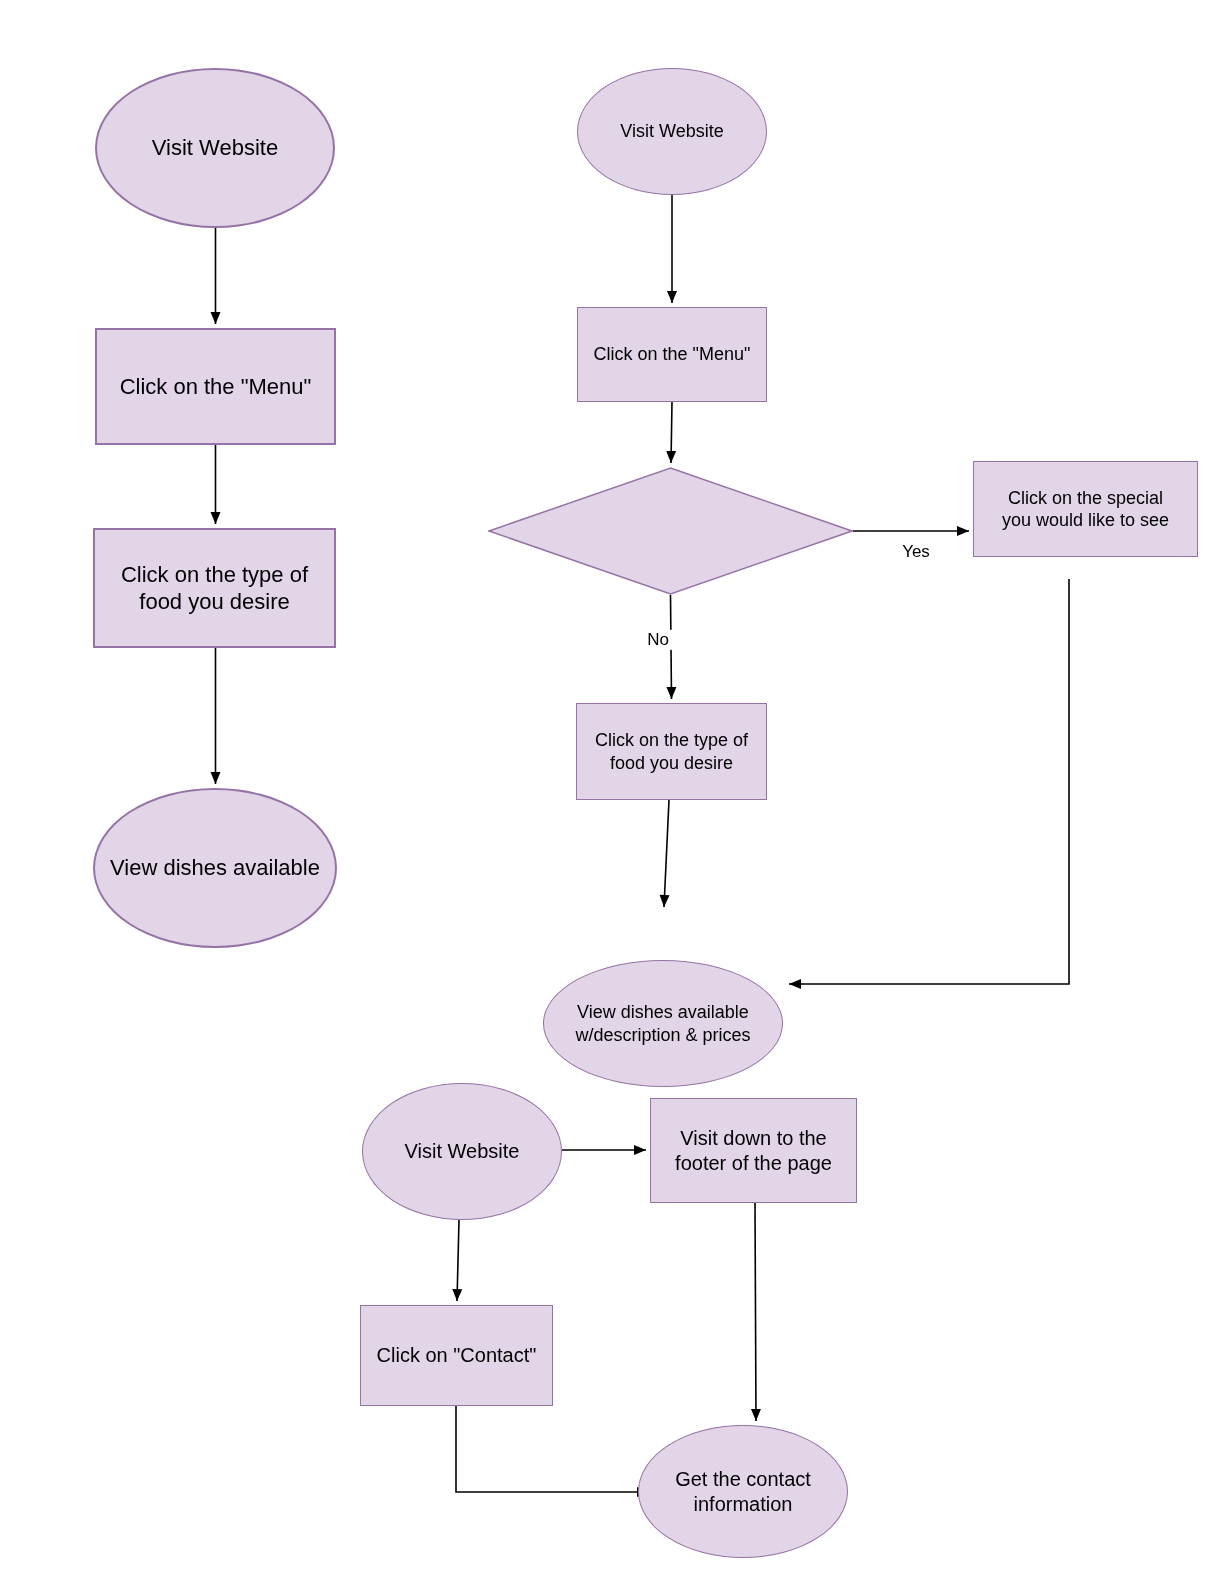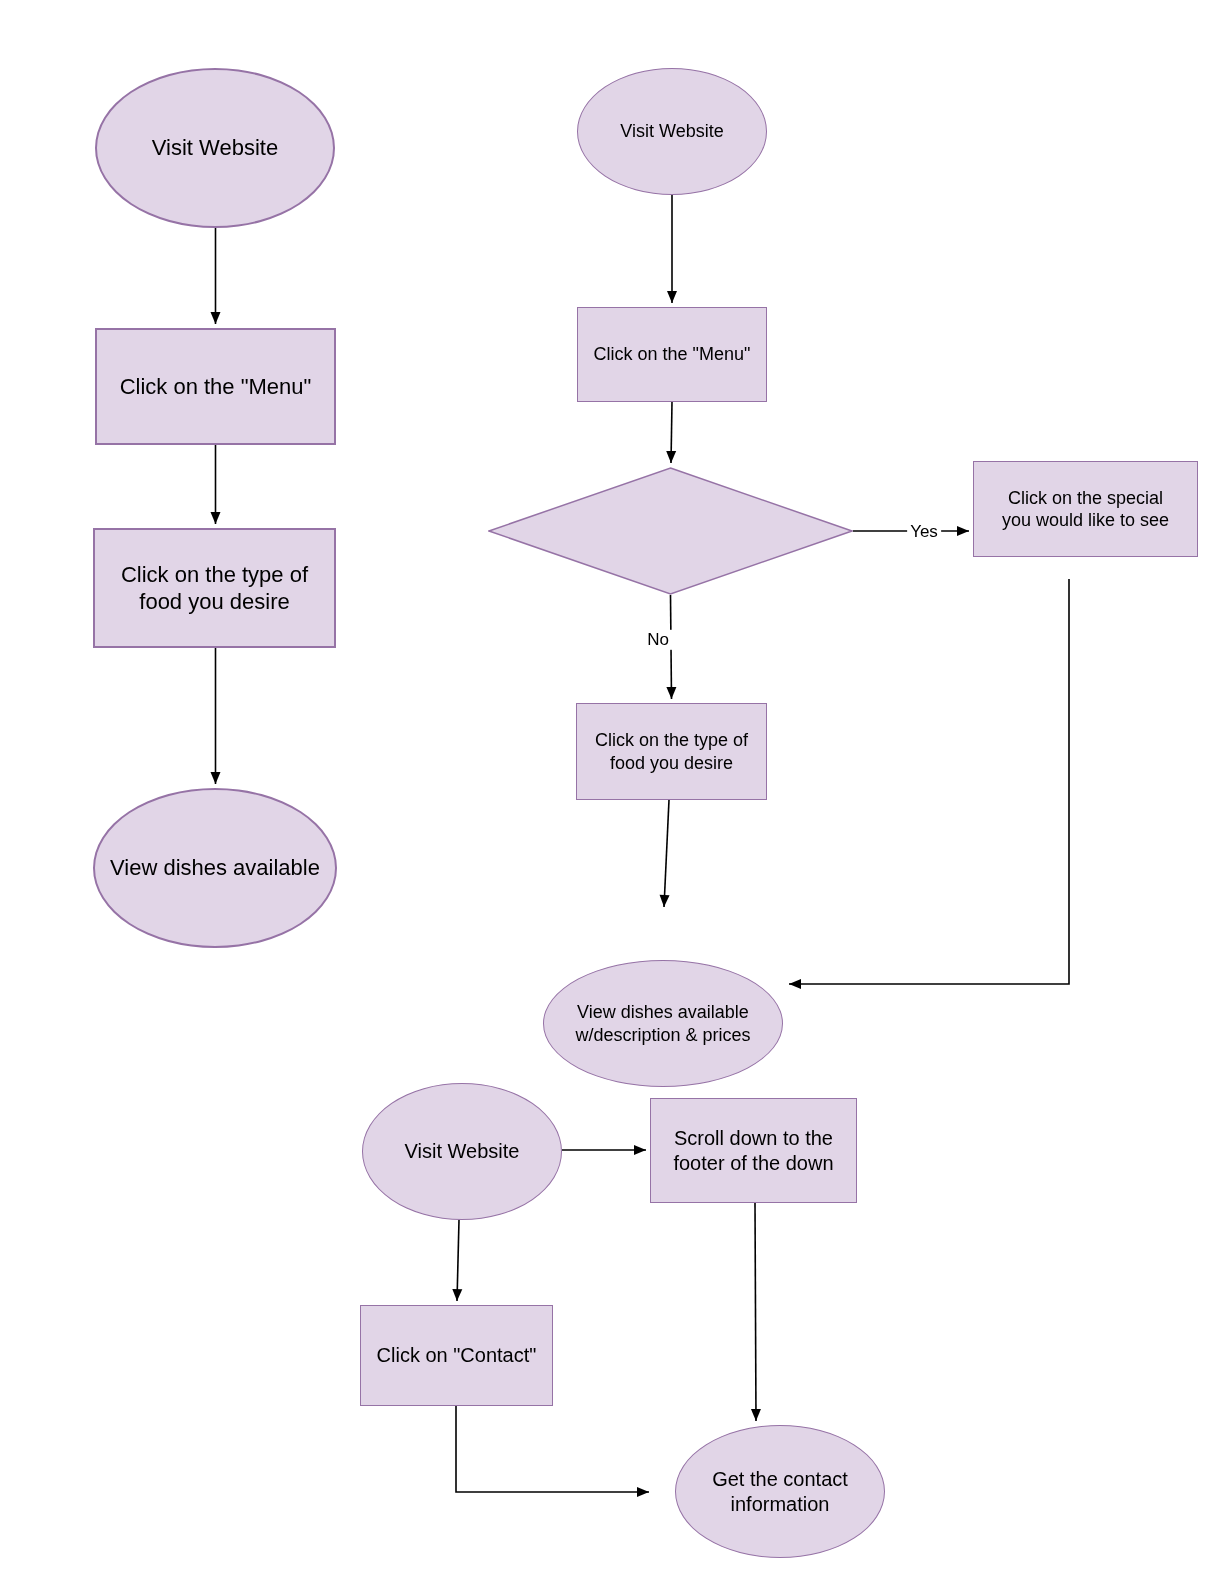--- a/index.html
+++ b/index.html
@@ -110,32 +110,32 @@
     </div>
     <div class="node rect thin fs-b w-b5" style="left:973px; top:461px; width:225px; height:96px;">
       <span class="label">Click on the special you would like to see</span>
     </div>
     <div class="node rect thin fs-b w-b4" style="left:576px; top:703px; width:191px; height:97px;">
       <span class="label">Click on the type of food you desire</span>
     </div>
     <div class="node ellipse thin fs-b w-b6" style="left:543px; top:960px; width:240px; height:127px;text-align:center;">
       <span class="label">View dishes available w/description &amp; prices</span>
     </div>
-    <span class="edge-label" style="left:916px; top:532px;margin-left:8px;">Yes</span>
+    <span class="edge-label" style="left:916px; top:552px;">Yes</span>
     <span class="edge-label" style="left:658px; top:640px;">No</span>
   </div>
 
   <div>
     <div class="node ellipse thin fs-c" style="left:362px; top:1083px; width:200px; height:137px;">
       <span class="label nowrap">Visit Website</span>
     </div>
     <div class="node rect thin fs-c w-c2" style="left:650px; top:1098px; width:207px; height:105px;">
-      <span class="label">Scroll down to the footer of the down</span>
+      <span class="label">Visit down to the footer of the page</span>
     </div>
     <div class="node rect thin fs-c" style="left:360px; top:1305px; width:193px; height:101px;">
       <span class="label nowrap">Click on "Contact"</span>
     </div>
-    <div class="node ellipse thin fs-c w-c4" style="left:675px; top:1425px; width:210px; height:133px;">
+    <div class="node ellipse thin fs-c w-c4" style="left:638px; top:1425px; width:210px; height:133px;">
       <span class="label">Get the contact information</span>
     </div>
   </div>
 
 </div>
 
 </body></html>

